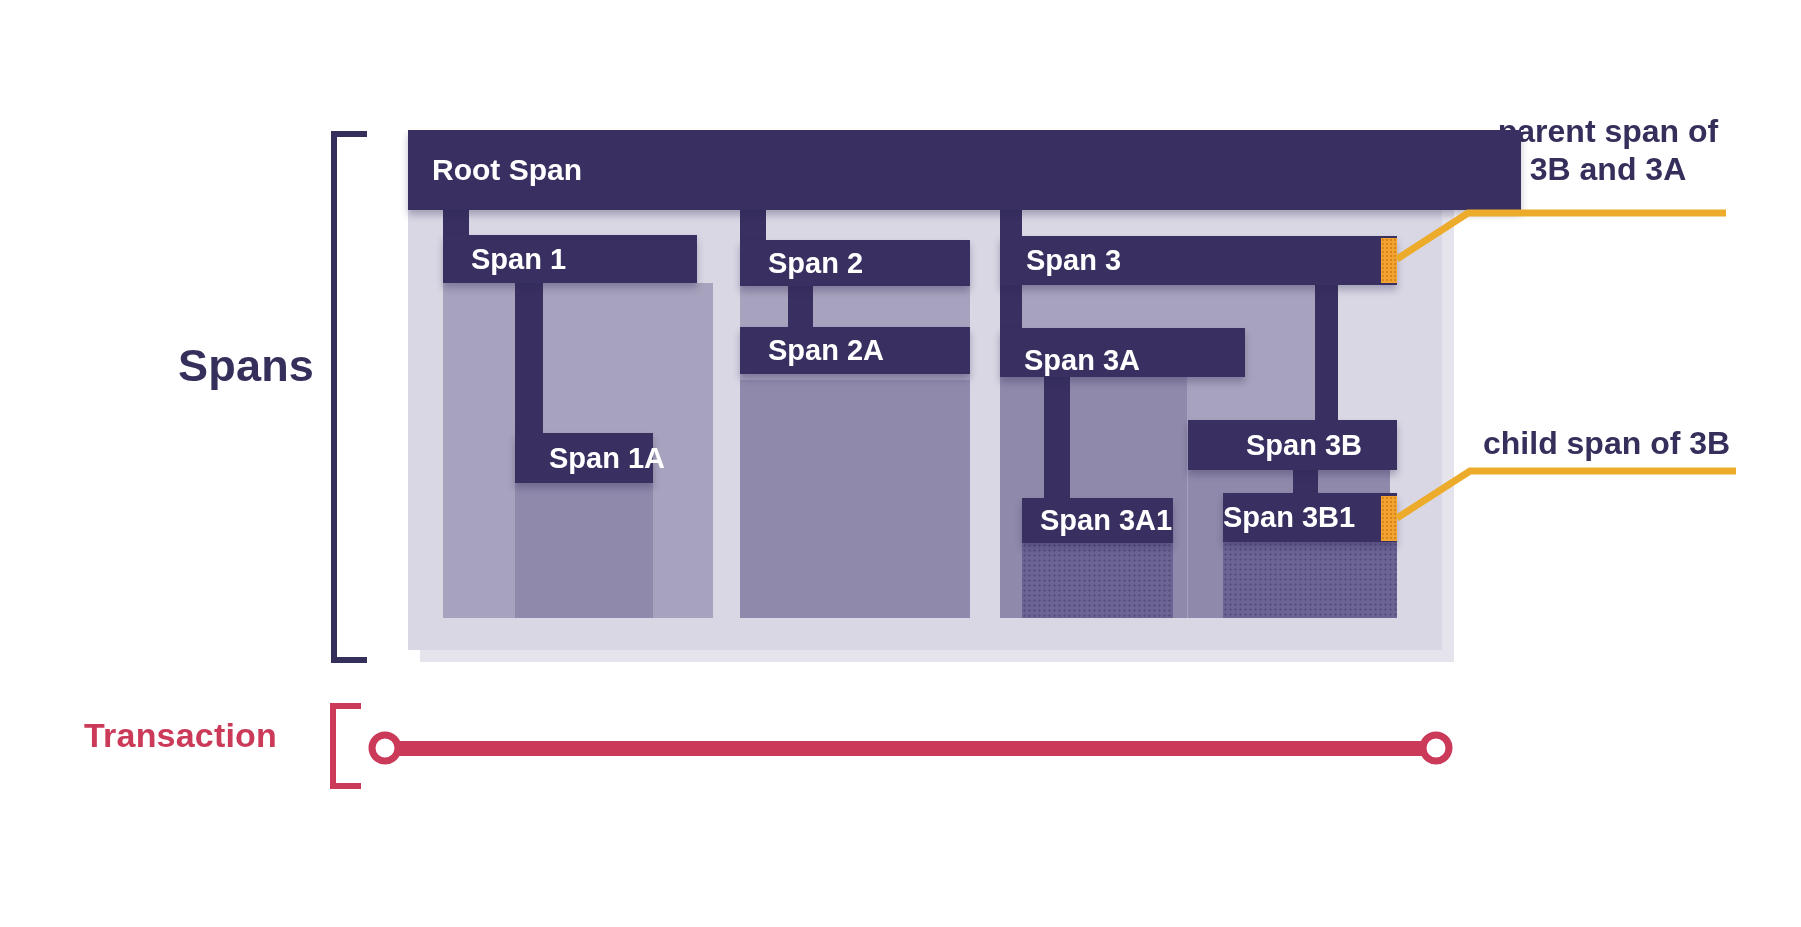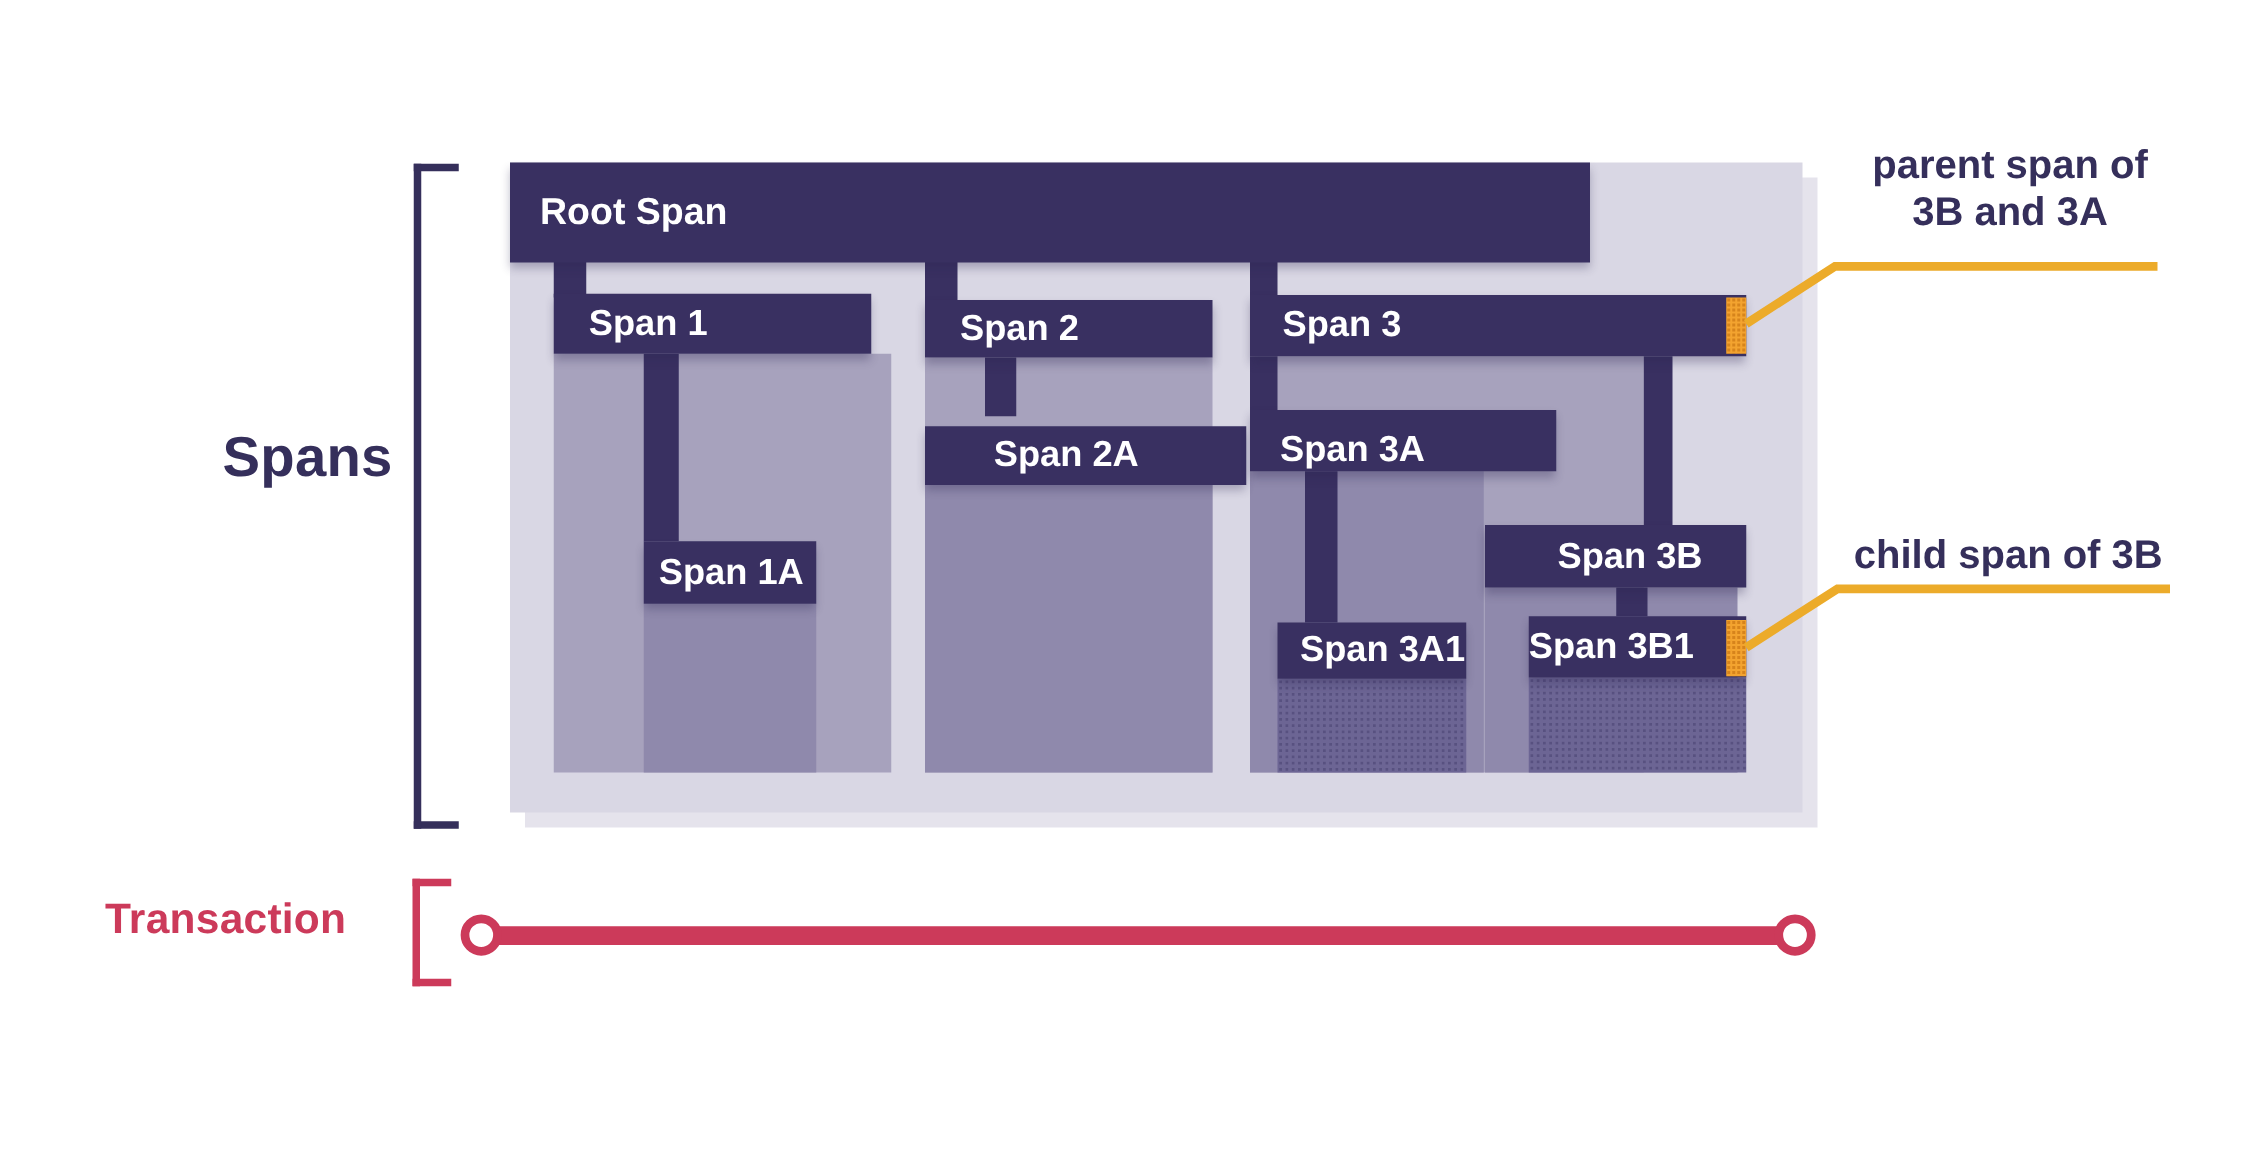--- a/index.html
+++ b/index.html
@@ -52,45 +52,45 @@
 <div class="canvas">
 
   <div class="side-label spans-label">Spans</div>
   <div class="bracket spans"></div>
 
   <div class="side-label transaction-label">Transaction</div>
   <div class="bracket transaction"></div>
 
   <div class="panel">
 
-    <div class="bar" style="left:0;top:0;width:864px;height:80px;font-size:30px;">
+    <div class="bar" style="left:0;top:0;width:1113px;height:80px;font-size:30px;">
       <span class="lbl" style="padding-left:24px;">Root Span</span>
     </div>
 
     <div class="stub" style="left:35px;top:78px;width:26px;height:30px;"></div>
     <div class="stub" style="left:332px;top:78px;width:26px;height:34px;"></div>
     <div class="stub" style="left:592px;top:78px;width:22px;height:30px;"></div>
 
     <div class="area l1" style="left:35px;top:153px;width:270px;height:335px;"></div>
     <div class="bar" style="left:35px;top:105px;width:254px;height:48px;">
       <span class="lbl" style="padding-left:28px;">Span 1</span>
     </div>
     <div class="stub" style="left:107px;top:153px;width:28px;height:150px;"></div>
     <div class="area l2" style="left:107px;top:353px;width:138px;height:135px;"></div>
     <div class="bar" style="left:107px;top:303px;width:138px;height:50px;">
-      <span class="lbl" style="padding-left:12px;">Span 1A</span>
+      <span class="lbl" style="padding-left:34px;">Span 1A</span>
     </div>
 
     <div class="area l1" style="left:332px;top:156px;width:230px;height:332px;"></div>
     <div class="bar" style="left:332px;top:110px;width:230px;height:46px;">
       <span class="lbl" style="padding-left:28px;">Span 2</span>
     </div>
     <div class="stub" style="left:380px;top:156px;width:25px;height:47px;"></div>
     <div class="area l2" style="left:332px;top:250px;width:230px;height:238px;"></div>
-    <div class="bar" style="left:332px;top:211px;width:230px;height:47px;padding-left:27px;">
+    <div class="bar" style="left:332px;top:197px;width:230px;height:47px;">
       <span class="lbl" style="padding-left:28px;">Span 2A</span>
     </div>
 
     <div class="area l1" style="left:592px;top:155px;width:315px;height:333px;"></div>
     <div class="bar" style="left:592px;top:106px;width:397px;height:49px;">
       <span class="lbl" style="padding-left:26px;">Span 3</span>
     </div>
     <div class="marker" style="left:973px;top:108px;width:16px;height:45px;"></div>
 
     <div class="stub" style="left:592px;top:155px;width:22px;height:43px;"></div>

